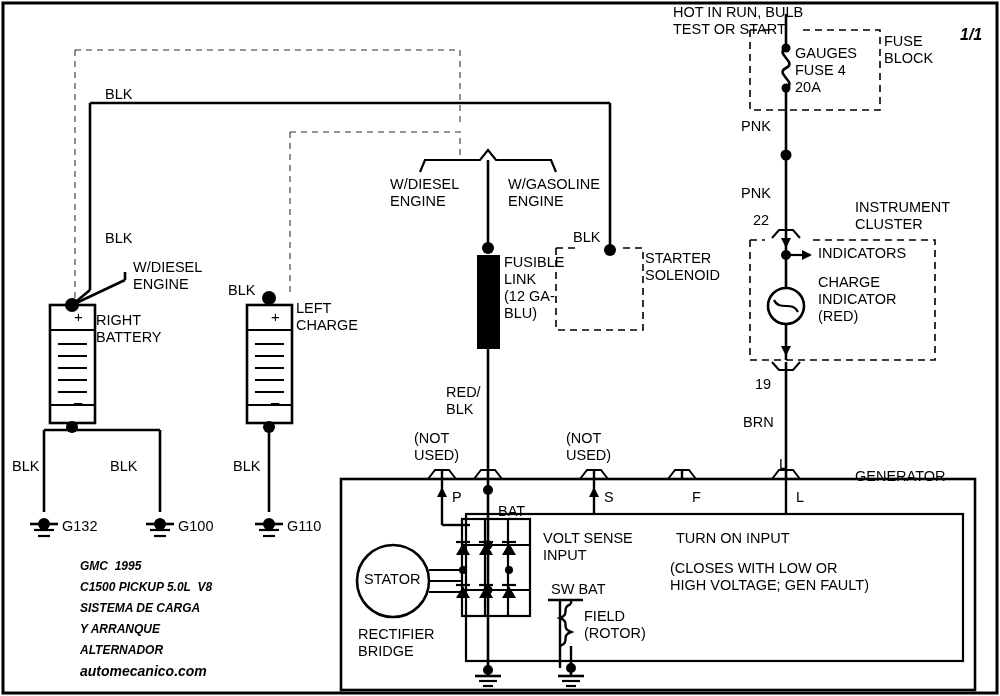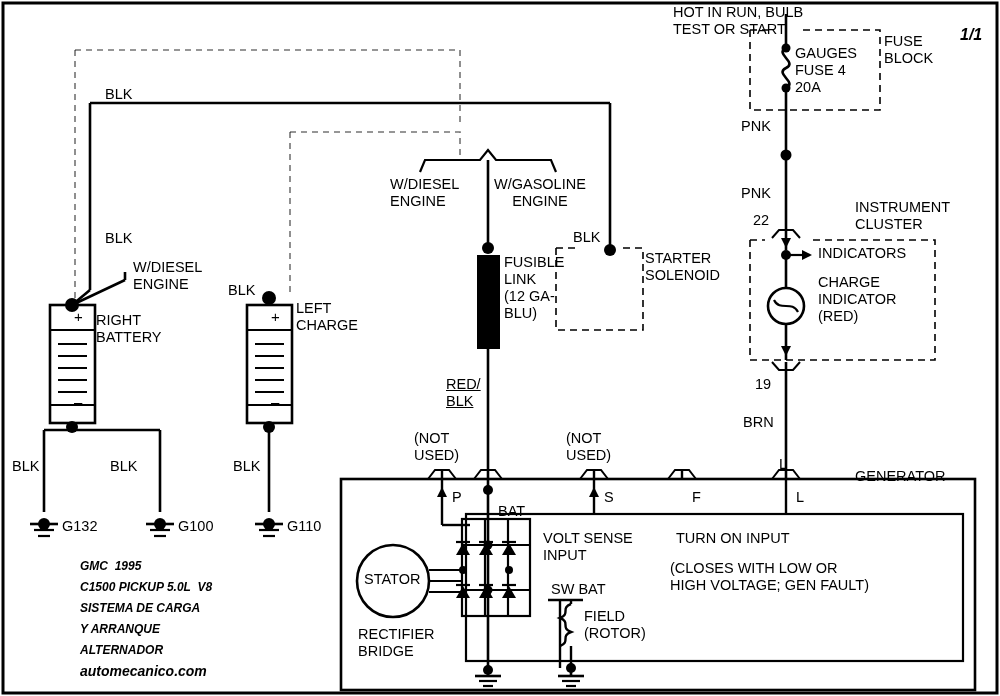--- a/index.html
+++ b/index.html
@@ -254,30 +254,30 @@
   <div class="lbl" style="left:779px; top:456px;">L</div>
   <div class="lbl" style="left:855px; top:468px;">GENERATOR</div>
 
   <div class="lbl" style="left:105px; top:86px;">BLK</div>
   <div class="lbl" style="left:105px; top:230px;">BLK</div>
   <div class="lbl" style="left:228px; top:282px;">BLK</div>
   <div class="lbl" style="left:133px; top:259px;">W/DIESEL
 ENGINE</div>
   <div class="lbl" style="left:390px; top:176px;">W/DIESEL
 ENGINE</div>
-  <div class="lbl" style="left:494px; top:176px;text-align:center;">W/GASOLINE
+  <div class="lbl" style="left:508px; top:176px;">W/GASOLINE
 ENGINE</div>
   <div class="lbl" style="left:573px; top:229px;">BLK</div>
   <div class="lbl" style="left:645px; top:250px;">STARTER
 SOLENOID</div>
   <div class="lbl" style="left:504px; top:254px;">FUSIBLE
 LINK
 (12 GA-
 BLU)</div>
-  <div class="lbl" style="left:446px; top:376px;text-decoration:underline;">RED/
+  <div class="lbl" style="left:446px; top:384px;">RED/
 BLK</div>
 
   <div class="lbl" style="left:74px; top:308px; font-size:15px;">+</div>
   <div class="lbl" style="left:74px; top:393px; font-size:15px;">–</div>
   <div class="lbl" style="left:271px; top:308px; font-size:15px;">+</div>
   <div class="lbl" style="left:271px; top:393px; font-size:15px;">–</div>
   <div class="lbl" style="left:96px; top:312px;">RIGHT
 BATTERY</div>
   <div class="lbl" style="left:296px; top:300px;">LEFT
 CHARGE</div>

